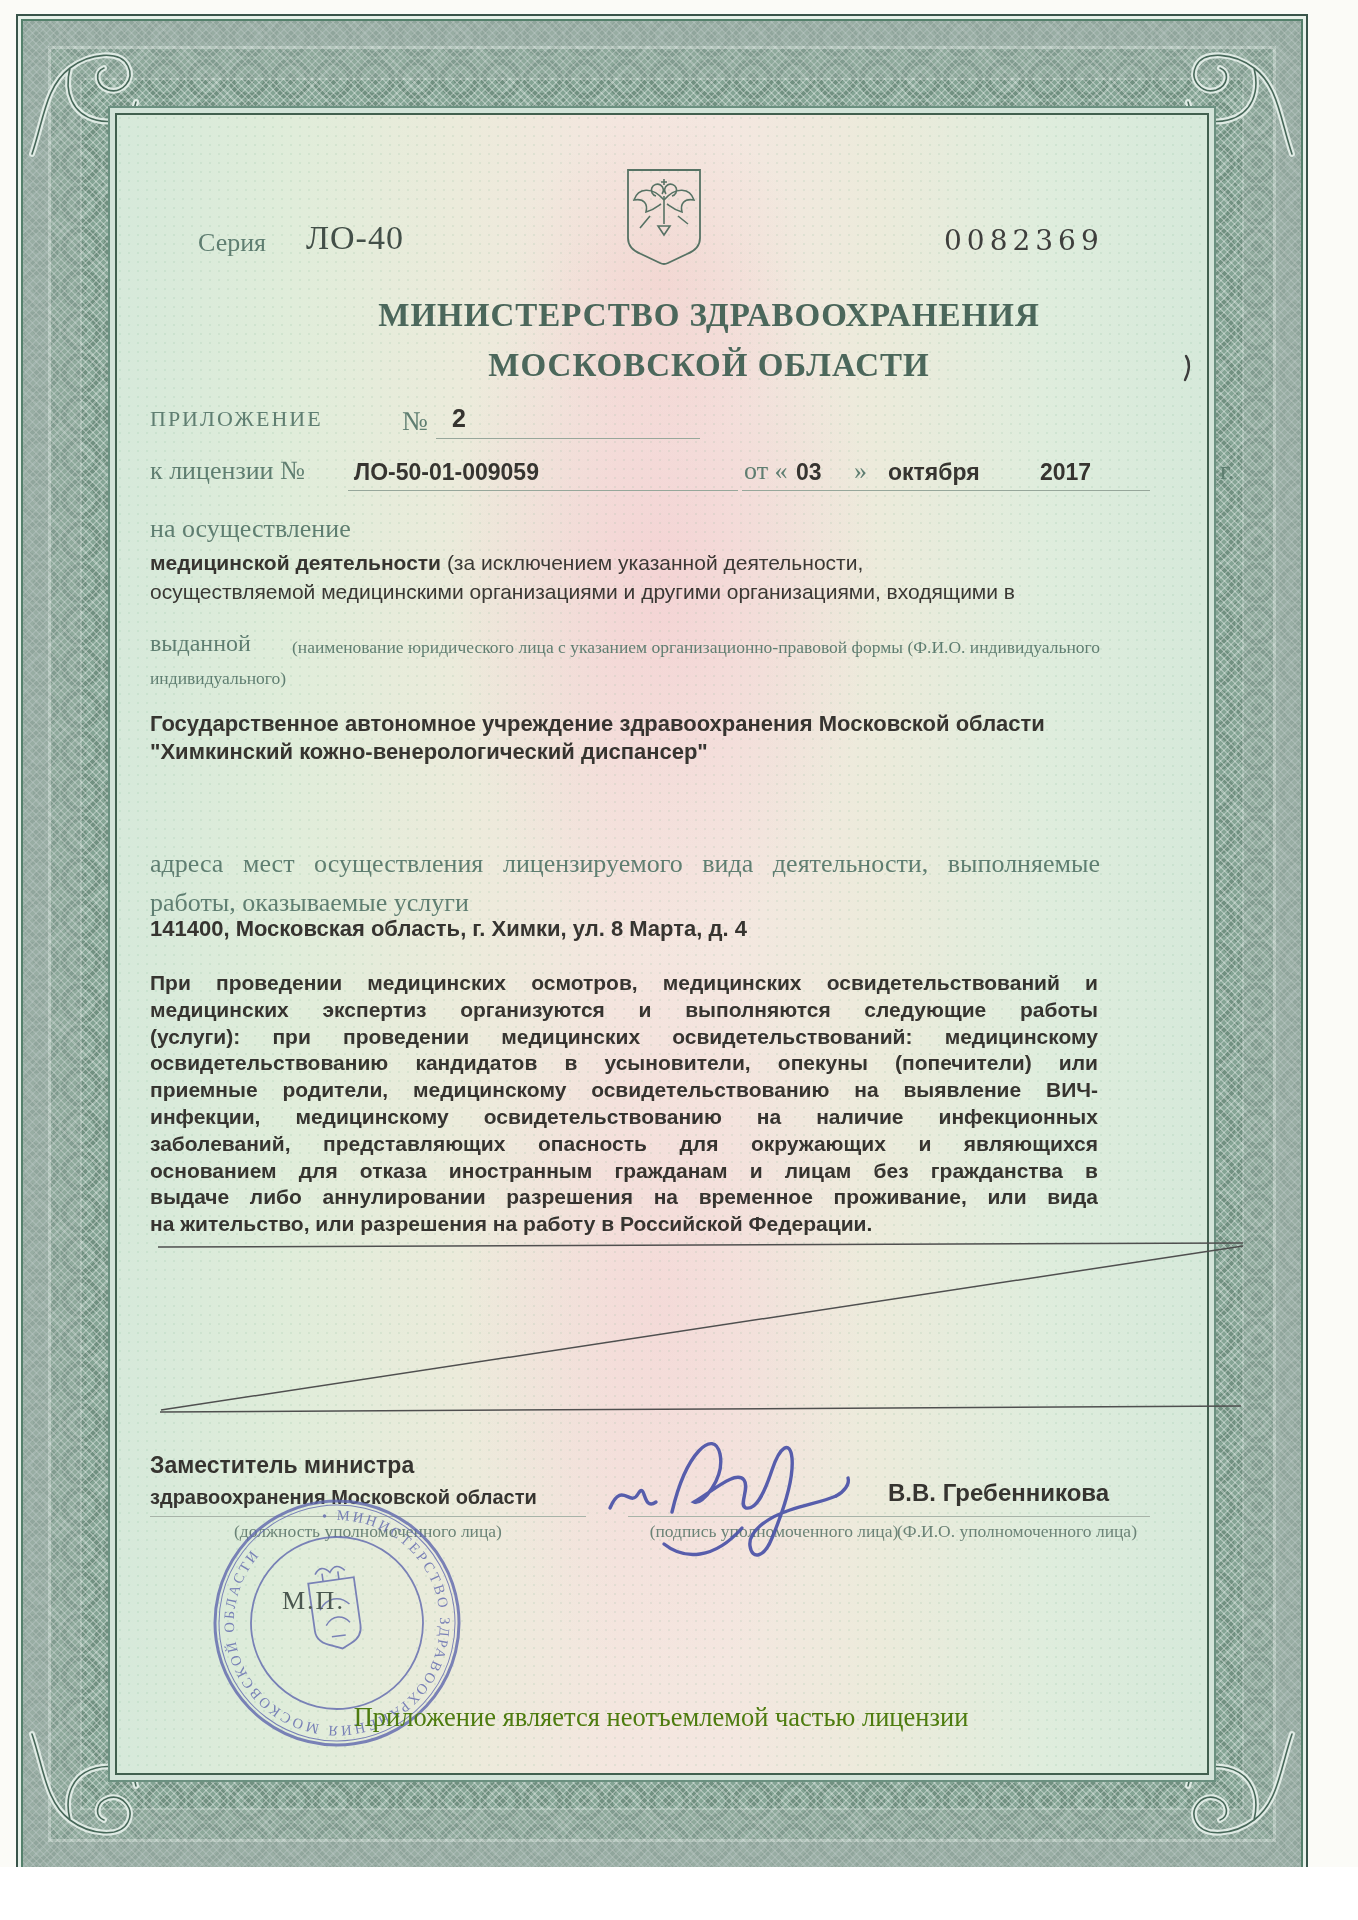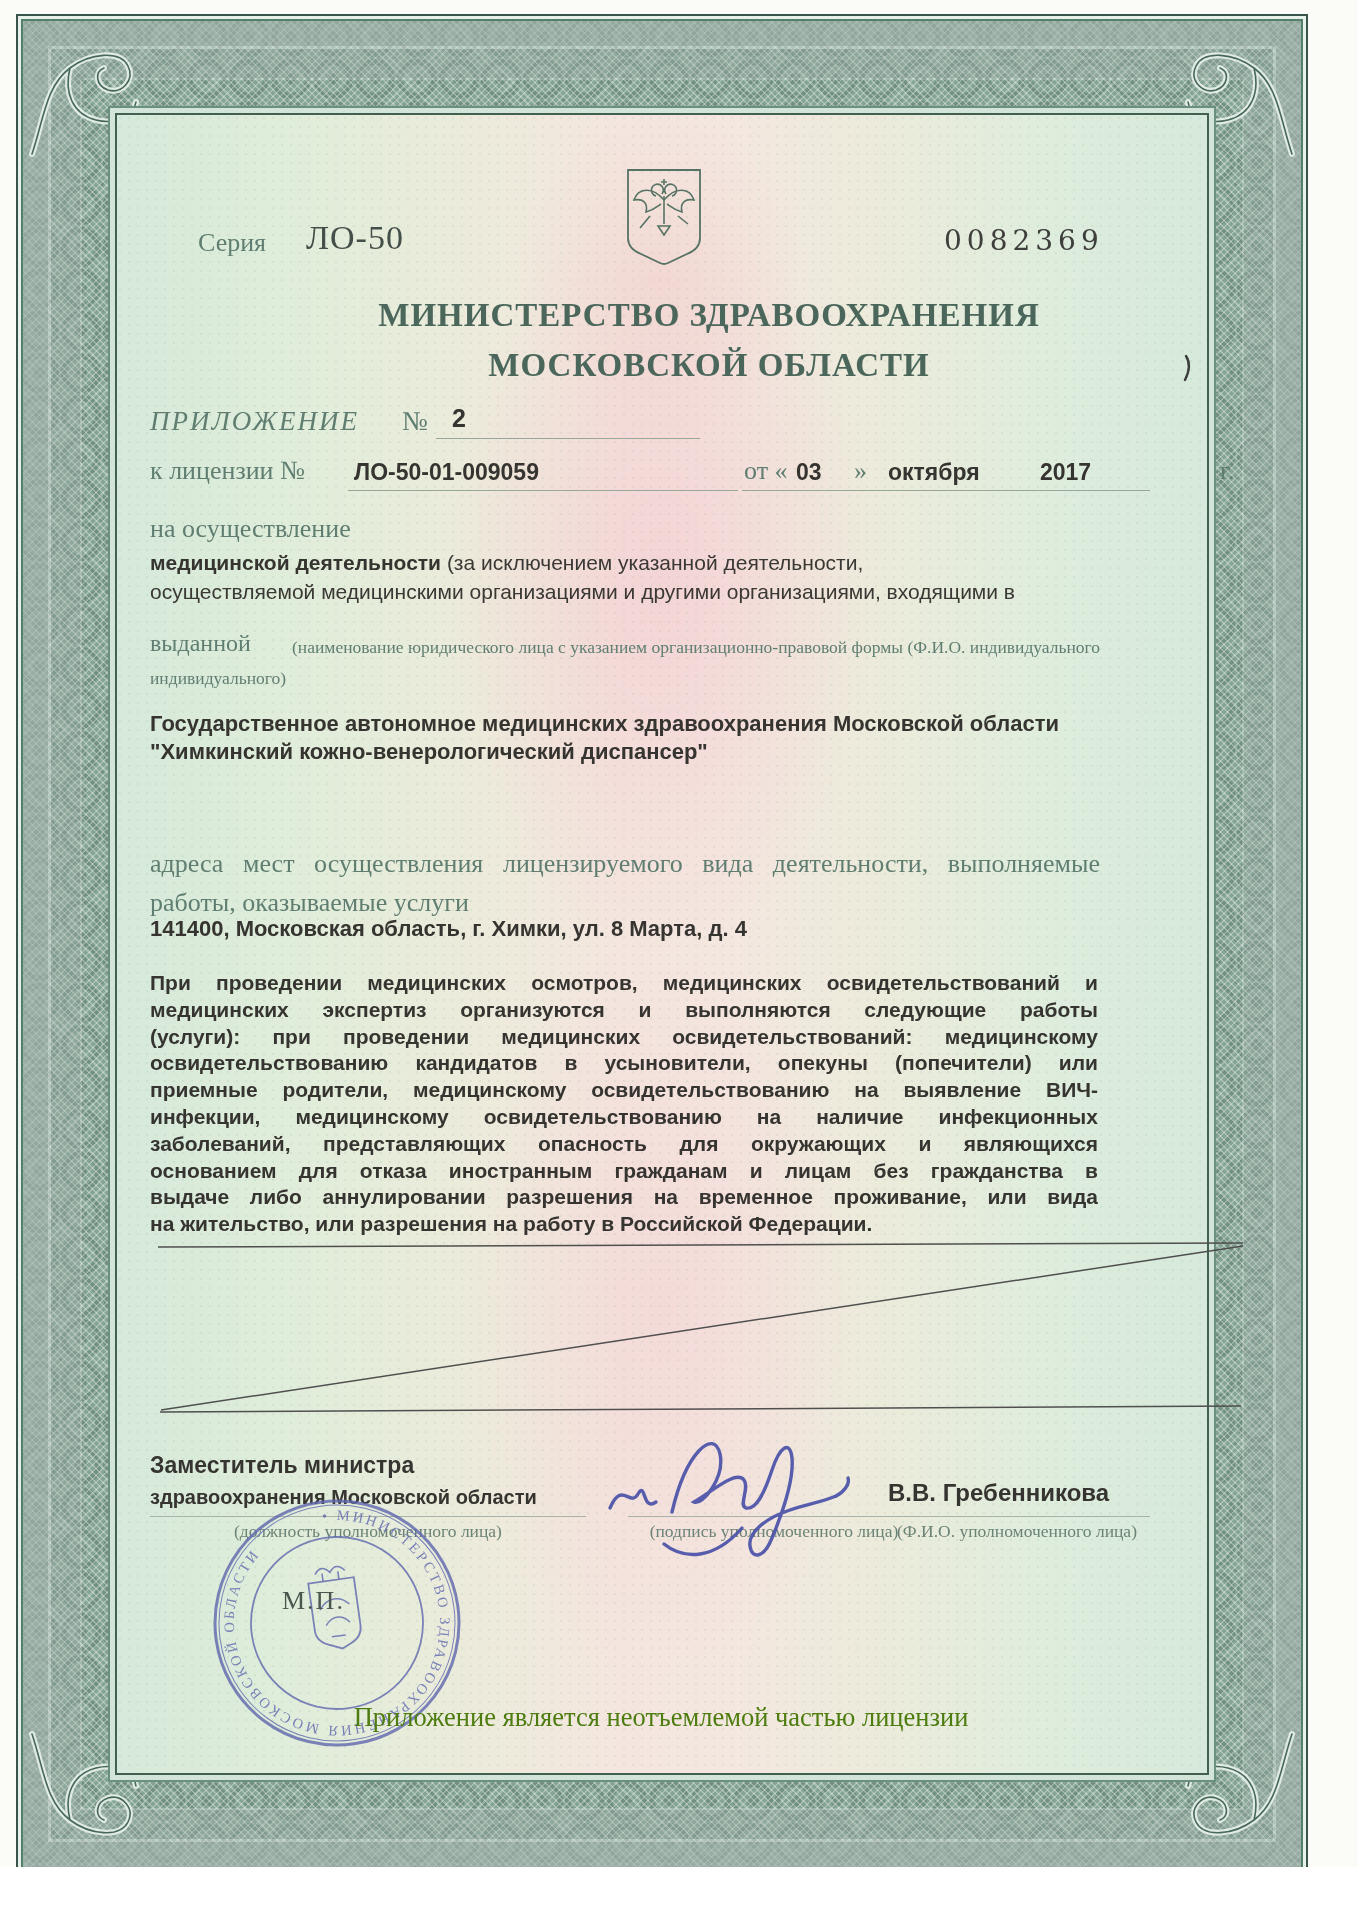--- a/index.html
+++ b/index.html
@@ -41,21 +41,21 @@
   .ink{font-family:"Liberation Sans",sans-serif;color:#3a3834;}
   .rule{position:absolute;height:0;border-top:1px solid #97a79b;}
   .sig-rule{position:absolute;height:0;border-top:1px solid #a7b3a8;}
   .series-label{left:198px;top:228px;font-size:26px;}
   .series-value{left:306px;top:219px;font-size:34px;color:#434f48;letter-spacing:1px;}
   .serial{left:944px;top:224px;font-size:28px;color:#3e3e3c;letter-spacing:5px;font-family:"DejaVu Serif",serif;}
   .coa{position:absolute;left:620px;top:166px;}
   .title{position:absolute;left:115px;top:290px;width:1092px;text-align:center;
          font-family:"Liberation Serif",serif;font-weight:700;font-size:33px;line-height:50px;
          color:#4b675b;letter-spacing:1px;padding-left:48px;}
-  .appendix-label{left:150px;top:406px;font-size:27px;letter-spacing:2px;font-style:italic;}
+  .appendix-label{left:150px;top:406px;font-size:22px;letter-spacing:2px;}
   .appendix-no{left:402px;top:406px;font-size:27px;}
   .appendix-value{left:452px;top:404px;font-size:25px;}
   .lic-label{left:150px;top:456px;font-size:26px;}
   .lic-number{left:354px;top:459px;font-size:23px;}
   .lic-from{left:744px;top:456px;font-size:26px;}
   .lic-day{left:796px;top:459px;font-size:23px;}
   .lic-close{left:854px;top:456px;font-size:26px;}
   .lic-month{left:888px;top:459px;font-size:23px;}
   .lic-year{left:1040px;top:459px;font-size:23px;}
   .lic-suffix{left:1220px;top:456px;font-size:26px;}
@@ -107,21 +107,21 @@
     <svg class="corner bl" viewBox="0 0 140 140">
       <path d="M8 132 C 20 96 22 64 46 46 C 66 31 96 28 104 44 C 111 58 98 72 84 68 C 72 64 70 50 80 46 M46 46 C 40 70 48 92 72 98 C 92 103 110 94 112 80" fill="none" stroke="#e8f2ec" stroke-width="6" stroke-linecap="round"></path>
       <path d="M8 132 C 20 96 22 64 46 46 C 66 31 96 28 104 44 C 111 58 98 72 84 68 C 72 64 70 50 80 46 M46 46 C 40 70 48 92 72 98 C 92 103 110 94 112 80" fill="none" stroke="#3f6152" stroke-width="1.6" stroke-linecap="round"></path>
     </svg>
     <div class="paper"></div>
   </div>
 
   <div class="content">
 
     <span class="abs serif-green series-label">Серия</span>
-    <span class="abs series-value" style="font-family:'Liberation Serif',serif;">ЛО-50</span>
+    <span class="abs series-value" style="font-family:'Liberation Serif',serif;">ЛО-40</span>
     <span class="abs serial">0082369</span>
 
     <svg class="coa" width="88" height="104" viewBox="0 0 88 104">
       <path d="M8 4 H80 V72 Q80 83 67 88 L48 97 Q44 99 40 97 L21 88 Q8 83 8 72 Z" fill="none" stroke="#567264" stroke-width="1.8"></path>
       <g stroke="#567264" stroke-width="1.6" fill="none">
         <path d="M44 34 C 32 20 18 22 14 34 C 24 32 28 38 26 46 C 34 44 38 40 41 38"></path>
         <path d="M44 34 C 56 20 70 22 74 34 C 64 32 60 38 62 46 C 54 44 50 40 47 38"></path>
         <path d="M44 30 v 28"></path>
         <path d="M36 30 a6 6 0 1 1 6 -2 M52 30 a6 6 0 1 0 -6 -2"></path>
         <path d="M38 60 h12 l-6 9 z"></path>
@@ -160,21 +160,21 @@
     <div class="activity ink">
       <div><span class="ink-bold">медицинской деятельности</span>&nbsp;<span>(за исключением указанной деятельности,</span></div>
       <div>осуществляемой медицинскими организациями и другими организациями, входящими в</div>
     </div>
 
     <span class="abs serif-green issued-label">выданной</span>
     <span class="abs serif-green issued-cap1">(наименование юридического лица с указанием организационно-правовой формы (Ф.И.О. индивидуального</span>
     <span class="abs serif-green issued-cap2">индивидуального)</span>
 
     <div class="org ink-bold">
-      <div>Государственное автономное медицинских здравоохранения Московской области</div>
+      <div>Государственное автономное учреждение здравоохранения Московской области</div>
       <div>"Химкинский кожно-венерологический диспансер"</div>
     </div>
 
     <div class="addr-cap serif-green">
       <div class="jline-cap">адреса мест осуществления лицензируемого вида деятельности, выполняемые</div>
       <div>работы, оказываемые услуги</div>
     </div>
     <span class="abs ink-bold address">141400, Московская область, г. Химки, ул. 8 Марта, д. 4</span>
 
     <div class="works ink-bold">

